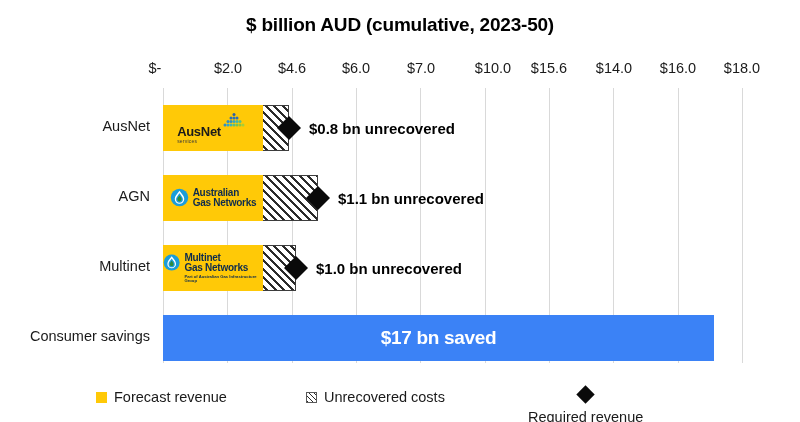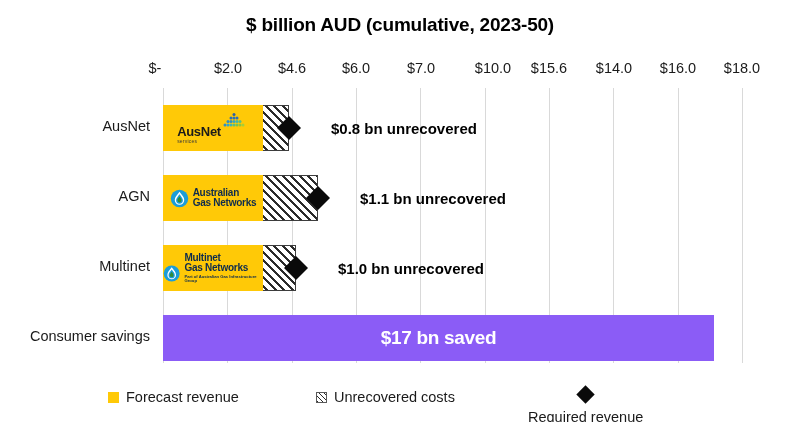--- a/index.html
+++ b/index.html
@@ -99,21 +99,21 @@
     border: 1px solid #3d3d3d;
     background-color: #ffffff;
     background-image: repeating-linear-gradient(
       45deg,
       #2b2b2b 0px, #2b2b2b 2px,
       #ffffff 2px, #ffffff 6px
     );
   }
   .bar-savings {
     position: absolute;
-    background: #8b5cf6;
+    background: #3b82f6;
   }
   .bar-savings-label {
     position: absolute;
     left: 0; top: 0;
     width: 100%; height: 100%;
     display: flex;
     align-items: center;
     justify-content: center;
     color: #ffffff;
     font-size: 19px;
@@ -131,21 +131,20 @@
   }
 
   
   .callout {
     position: absolute;
     font-size: 15px;
     font-weight: bold;
     color: #000000;
     white-space: nowrap;
     transform: translateY(-50%);
-    margin-left: 22px;
   }
 
   
   .logo-wrap {
     position: absolute;
     display: flex;
     align-items: center;
     justify-content: center;
     pointer-events: none;
   }
@@ -167,21 +166,21 @@
   }
   .logo-ausnet .an-sub {
     font-size: 5px;
     color: #3a3a3a;
     letter-spacing: 0.2px;
     margin-top: 1px;
   }
 
   .logo-agn, .logo-mgn {
     display: flex;
-    align-items: flex-end;
+    align-items: flex-start;
     gap: 4px;
   }
   .agn-text, .mgn-text {
     display: flex;
     flex-direction: column;
     line-height: 1.02;
   }
   .agn-text .l1, .agn-text .l2 {
     font-size: 10px;
     font-weight: bold;
@@ -360,25 +359,25 @@
     <div class="diamond" style="left:133px; top:180px;"></div>
     <div class="callout" style="left:153px; top:180px;">$1.0 bn unrecovered</div>
 
     <div class="bar-savings" style="left:0px; top:227px; width:551px; height:46px;">
       <div class="bar-savings-label">$17 bn saved</div>
     </div>
 
   </div>
 
   <div class="legend">
-    <div class="legend-item" style="left:108px; top:4px;justify-content:flex-end;">
+    <div class="legend-item" style="left:96px; top:4px;justify-content:flex-end;">
       <span class="swatch-yellow"></span>
       <span>Forecast revenue</span>
     </div>
-    <div class="legend-item" style="left:316px; top:4px;">
+    <div class="legend-item" style="left:306px; top:4px;">
       <span class="swatch-hatch"></span>
       <span>Unrecovered costs</span>
     </div>
     <div class="legend-item" style="left:528px; top:2px;flex-direction:column;">
       <span class="swatch-diamond"></span>
       <span>Required revenue</span>
     </div>
   </div>
 
 </div>

